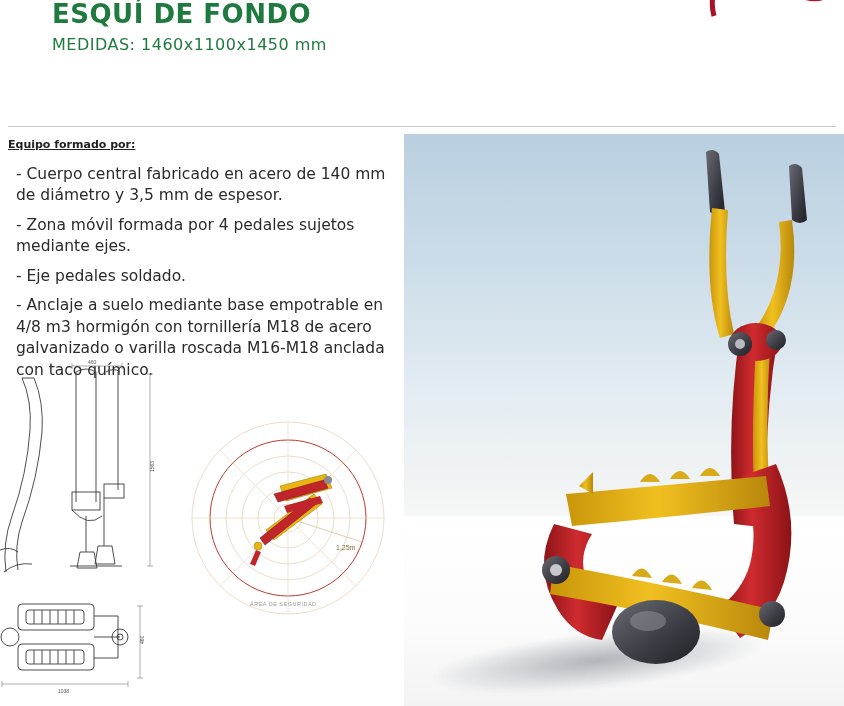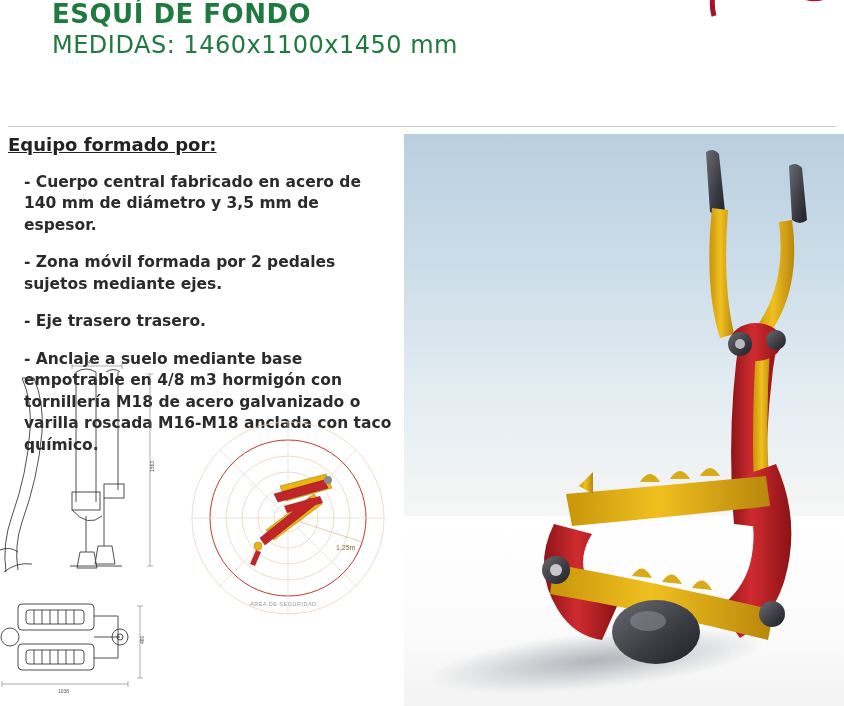--- a/index.html
+++ b/index.html
@@ -30,21 +30,21 @@
     font-weight: bold;
     font-size: 26px;
     line-height: 26px;
     letter-spacing: 0.5px;
     white-space: nowrap;
   }
   .title-line.t1 { padding-top: 1px; }
   .title-line.t2 { padding-top: 5px; }
   .title-line.t3 {
     font-weight: normal;
-    font-size: 24px;
+    font-size: 16px;
     padding-top: 5px;
     color: #1f7a3f;
   }
 
   
   .logo {
     position: absolute;
     right: 0px;
     top: -42px;
     width: 160px;
@@ -70,28 +70,27 @@
     width: 400px;
     font-family: "DejaVu Sans", sans-serif;
     color: #2b2b2b;
     font-size: 15.5px;
     line-height: 21.5px;
   }
   .spec-title {
     font-weight: bold;
     color: #222;
     text-decoration: underline;
-    font-size: 18px;
+    font-size: 11px;
     margin-bottom: 2px;
     display: block;
   }
   .spec p {
-    margin: 16px;
+    margin: 8px;
     white-space: pre-wrap;
-    font-weight: bold;
   }
 
   
   .photo {
     position: absolute;
     left: 404px;
     top: 134px;
     width: 440px;
     height: 572px;
     background: linear-gradient(180deg,#b9cfe0 0%, #cbdce8 22%, #e3ecf2 45%, #f2f4f4 62%, #ffffff 78%, #ffffff 100%);
@@ -156,22 +155,22 @@
       <path d="M96 -12 C 140 -12, 158 8, 152 30 C 146 48, 118 46, 108 34 L 128 34 L 112 16 Z" fill="#b01028"></path>
       <path d="M104 4 L 136 4 L 120 22 Z" fill="#ffffff" opacity="0.92"></path>
     </svg>
   </div>
 
   <div class="hr"></div>
 
   <div class="spec">
     <span class="spec-title">Equipo formado por:</span>
     <p>- Cuerpo central fabricado en acero de 140 mm de diámetro y 3,5 mm de espesor.</p>
-    <p>- Zona móvil formada por 2 pedales sujetos mediante ejes.</p>
-    <p>- Eje trasero trasero.</p>
+    <p>- Zona móvil formada por 4 pedales sujetos mediante ejes.</p>
+    <p>- Eje pedales soldado.</p>
     <p>- Anclaje a suelo mediante base empotrable en 4/8 m3 hormigón con tornillería M18 de acero galvanizado o varilla roscada M16-M18 anclada con taco químico.</p>
   </div>
 
   <div class="photo">
     <div class="ground"></div>
     <div class="shadow"></div>
     <svg width="440" height="572" viewBox="0 0 440 572">
       <defs>
         <linearGradient id="yel" x1="0" y1="0" x2="1" y2="0">
           <stop offset="0%" stop-color="#c9950a"></stop>

